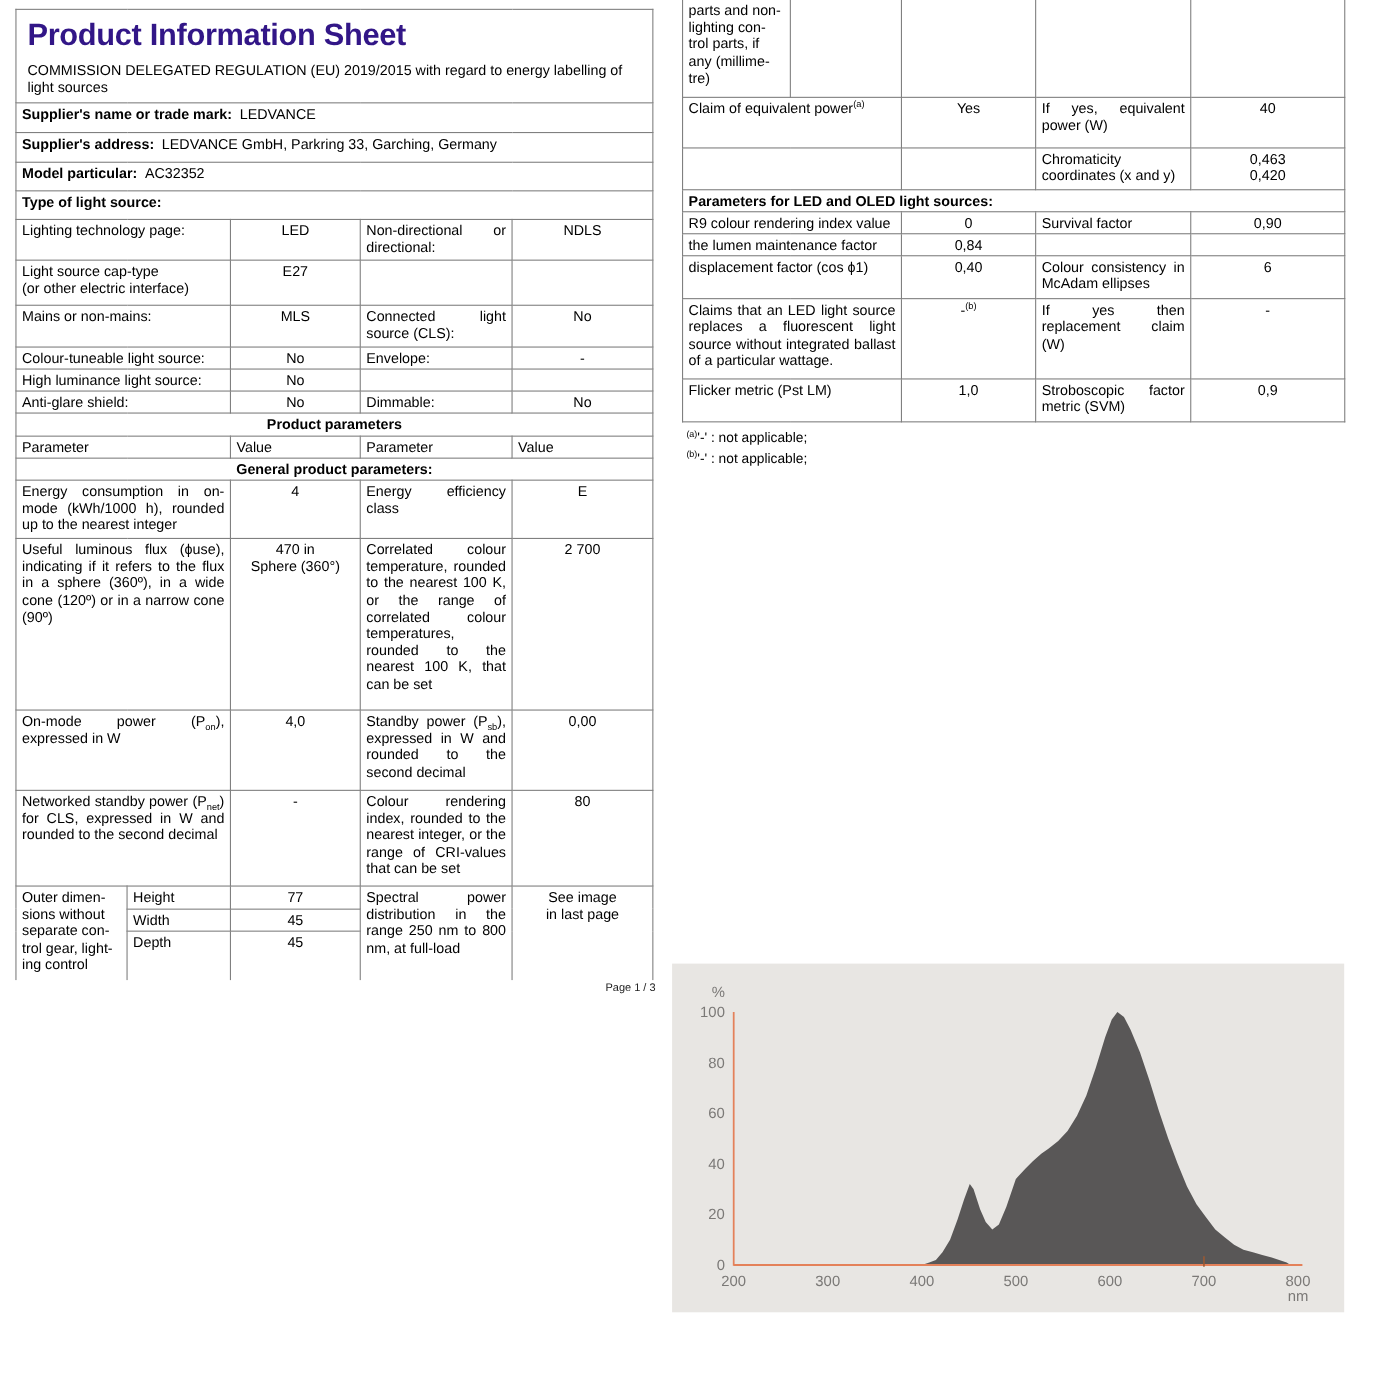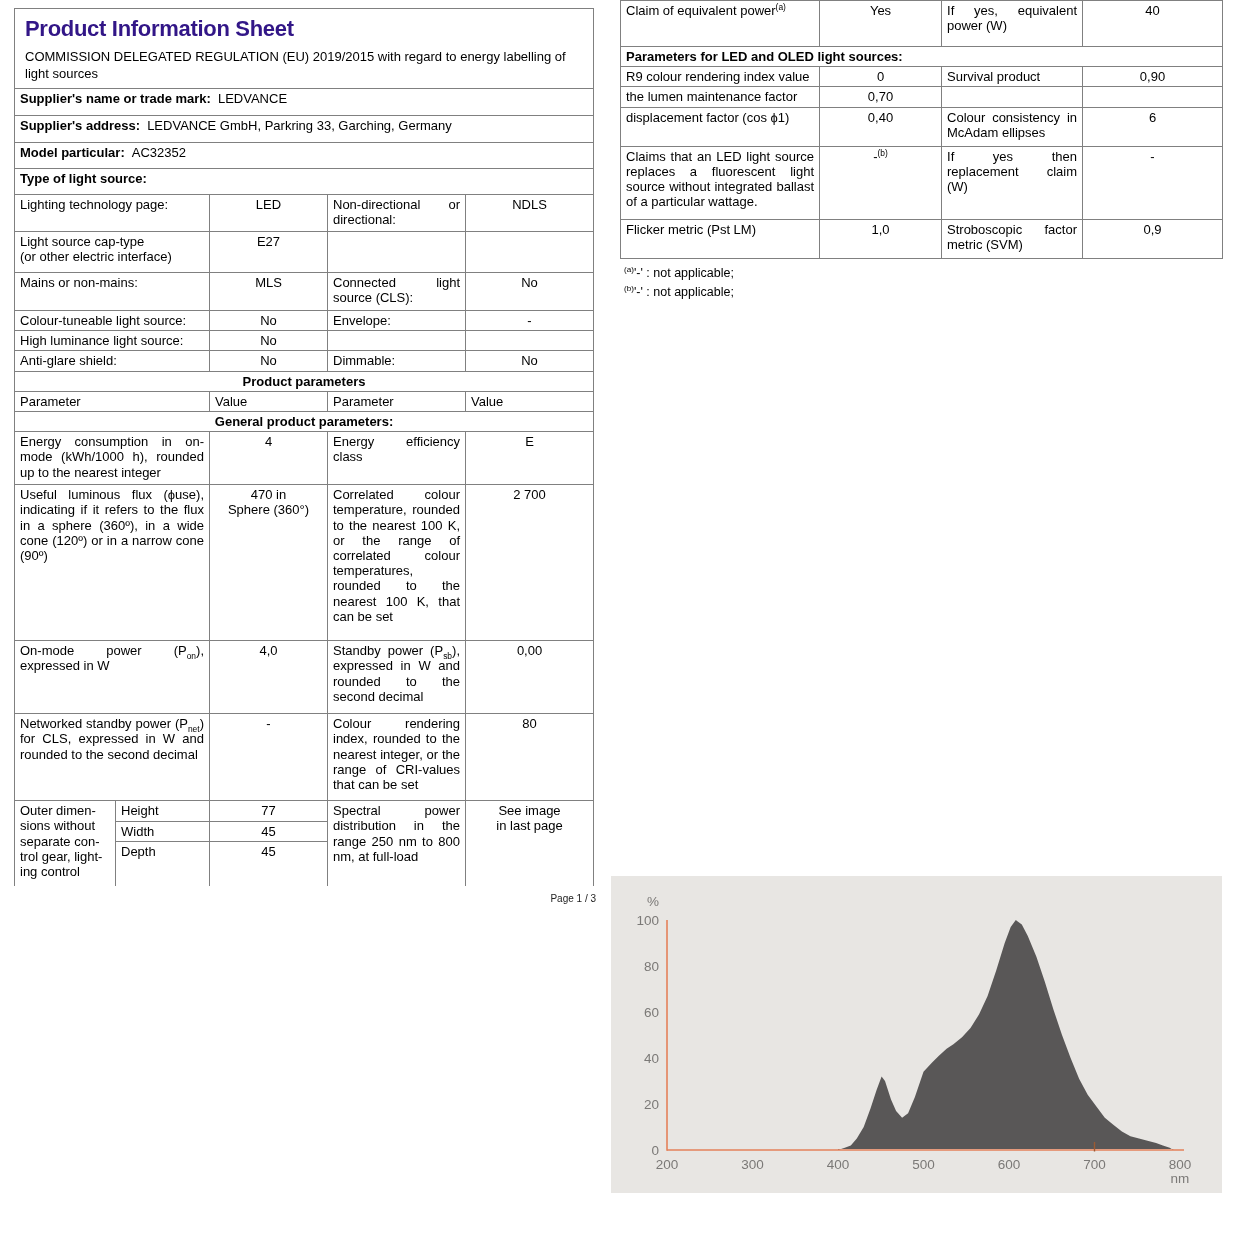--- a/index.html
+++ b/index.html
@@ -23,21 +23,21 @@
   .val-after{margin-left:7px;}
   .sec-center{font-weight:bold;text-align:center;}
   .sec-left{font-weight:bold;text-align:left;}
   sup,sub{font-size:0.65em;line-height:0;}
 
   
   .left-sheet{position:absolute;left:14px;top:8px;width:579px;}
   .t-left{border:1px solid var(--border);border-bottom:none;}
   .t-left .nb{border-bottom:none;}
   .title-cell{padding:7px 10px 4px 10px;}
-  .doc-title{font-size:22px;font-weight:bold;line-height:1.15;letter-spacing:-0.3px;}
+  .doc-title{font-size:28px;font-weight:bold;line-height:1.15;letter-spacing:-0.3px;}
   .doc-sub{margin-top:8px;line-height:1.25;}
 
   
   .right-col{position:absolute;left:620px;top:0;width:602px;}
   .t-right{border:1px solid var(--border);border-top:none;}
   .t-right tr.first td{border-top:none;}
   .footnotes{margin-top:5px;padding-left:4px;font-size:12.5px;line-height:1.55;}
 
   .pagenum{position:absolute;left:470px;top:893px;width:126px;text-align:right;font-size:10px;color:#222;}
 
@@ -183,38 +183,56 @@
 <div class="right-col">
   <table class="t-right">
     <colgroup>
       <col style="width:98px">
         <col style="width:101px">
         <col style="width:122px">
         <col style="width:141px">
         <col style="width:140px">
     </colgroup>
     <tbody>
+        <tr class="first" style="height:88px">
+      <td class="p pre">parts and non-
+lighting con-
+trol parts, if
+any (millime-
+tre)</td>
+      <td></td>
+      <td></td>
+      <td></td>
+      <td></td>
+    </tr>
     <tr style="height:46px">
       <td colspan="2" class="p">Claim of equivalent power<sup>(a)</sup></td>
       <td class="v">Yes</td>
       <td class="p">If yes, equivalent power (W)</td>
       <td class="v">40</td>
     </tr>
+    <tr style="height:38px">
+      <td colspan="2"></td>
+      <td></td>
+      <td class="p">Chromaticity coordinates (x and y)</td>
+      <td class="v pre">0,463
+0,420</td>
+    </tr>
     <tr style="height:20px">
       <td colspan="5" class="sec-left">Parameters for LED and OLED light sources:</td>
     </tr>
     <tr style="height:20px">
       <td colspan="2" class="p">R9 colour rendering index value</td>
       <td class="v">0</td>
-      <td class="p">Survival product</td>
+      <td class="p">Survival factor</td>
       <td class="v">0,90</td>
     </tr>
     <tr style="height:20px">
       <td colspan="2" class="p">the lumen maintenance factor</td>
-      <td class="v">0,70</td>
+      <td class="v">0,84</td>
       <td class="p"></td>
       <td class="v"></td>
     </tr>
     <tr style="height:39px">
       <td colspan="2" class="p">displacement factor (cos ϕ1)</td>
       <td class="v">0,40</td>
       <td class="p">Colour consistency in McAdam ellipses</td>
       <td class="v">6</td>
     </tr>
     <tr style="height:73px">

